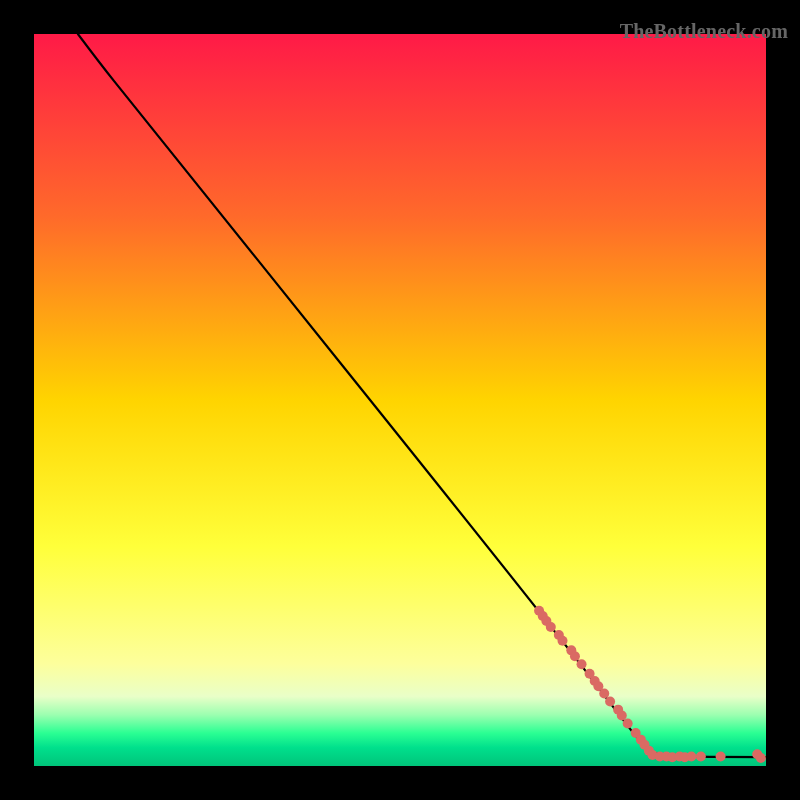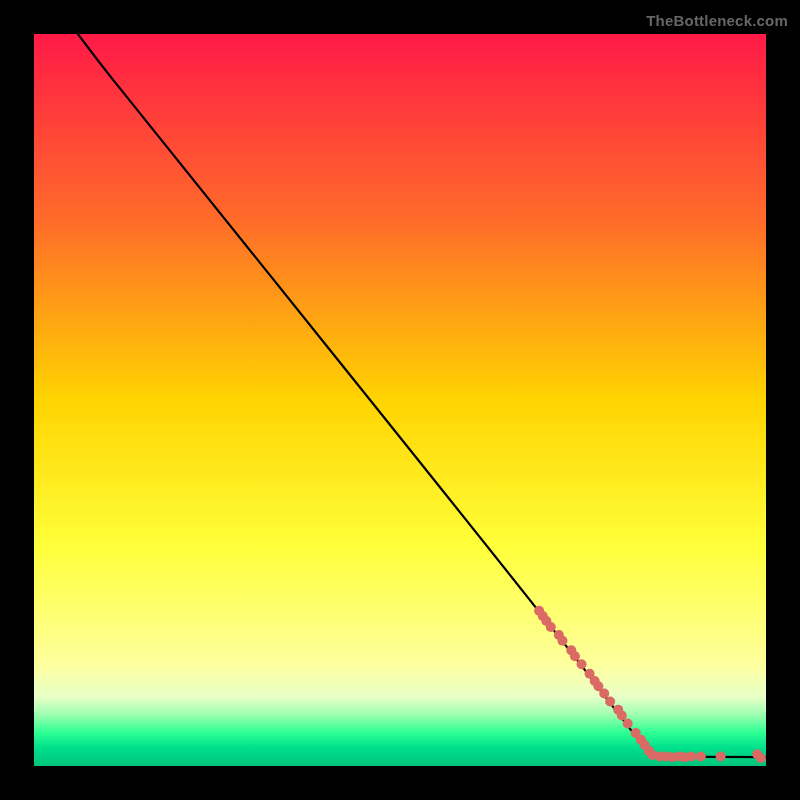--- a/index.html
+++ b/index.html
@@ -6,27 +6,28 @@
     margin: 0;
     padding: 0;
     background: #000;
     width: 800px;
     height: 800px;
     overflow: hidden;
     font-family: Arial, Helvetica, sans-serif;
   }
   .watermark {
     position: absolute;
-    top: 12px;
+    top: 20px;
     right: 12px;
     color: #666;
-    font-size: 15px;
+    font-size: 20px;
     font-weight: 600;
     z-index: 10;
     letter-spacing: 0.2px;
+    font-family: Liberation Serif, serif;
   }
   .plot-box {
     position: absolute;
     left: 32px;
     top: 32px;
     width: 736px;
     height: 736px;
     border: 2px solid #000;
     box-sizing: border-box;
   }

